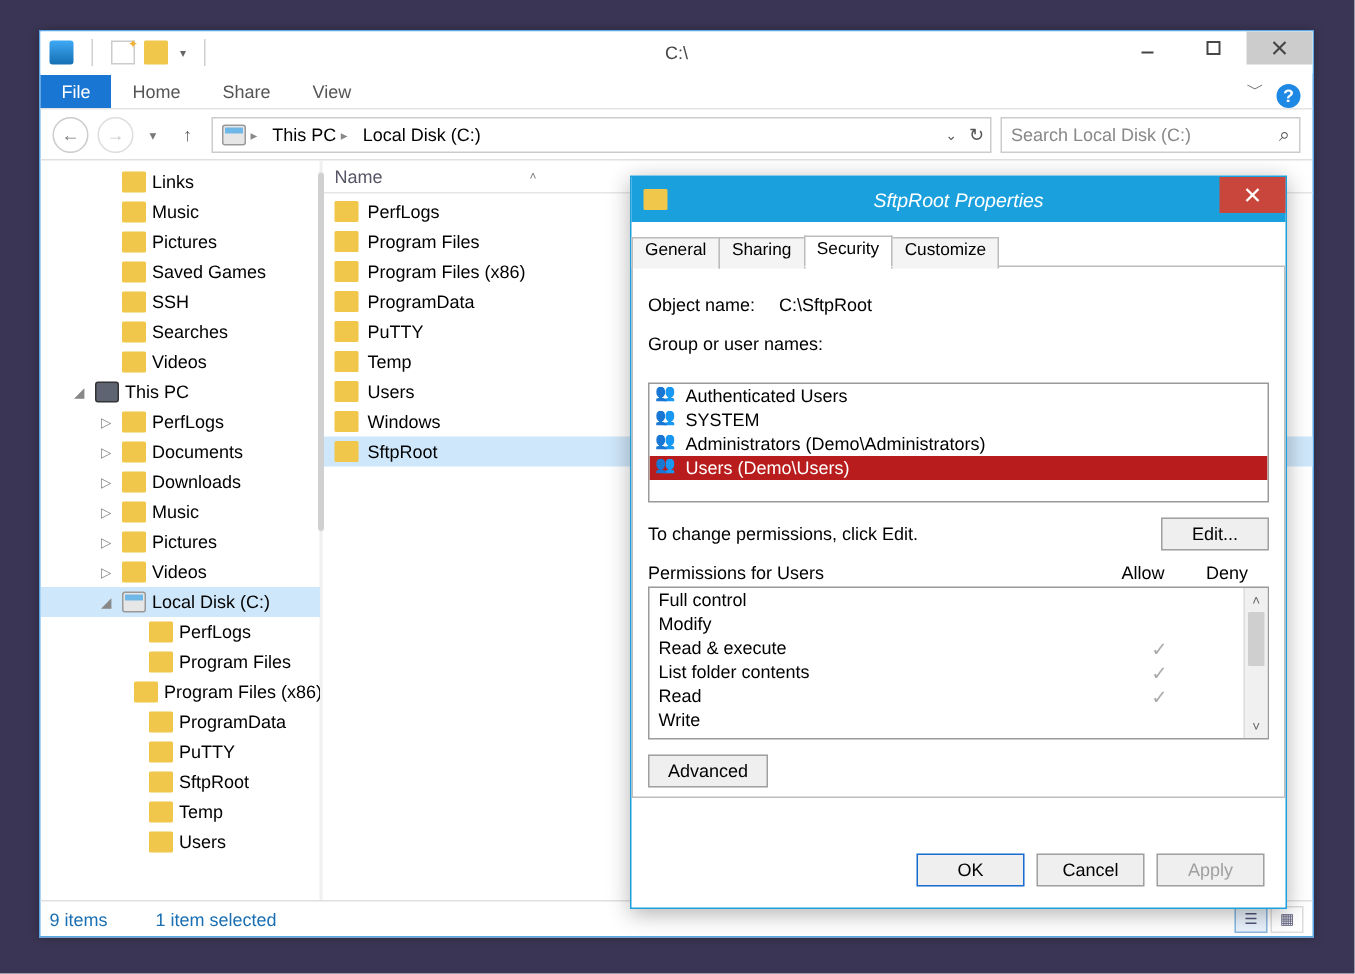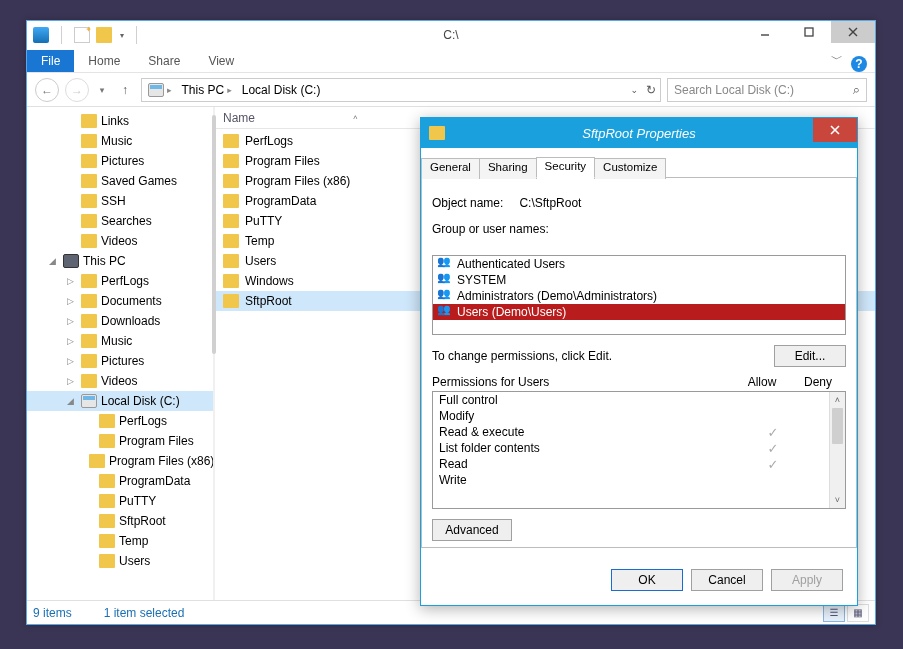--- a/index.html
+++ b/index.html
@@ -91,21 +91,21 @@
   .gl-item.sel { background: #b91c1c; color: #fff; }
   .gl-icon { width: 16px; height: 14px; position: relative; }
   .gl-icon::before { content:"👥"; font-size:11px; position:absolute; top:-2px; left:0; }
   .edit-row { display: flex; align-items: center; margin: 10px 0 8px 0; }
   .edit-row span { flex: 1; }
   .winbutton { min-width: 72px; height: 22px; border: 1px solid #a0a0a0; background: #efefef; font-size: 12px; }
   .winbutton:disabled { color: #a0a0a0; }
   .perm-header { display: flex; margin-top: 8px; }
   .perm-header span:first-child { flex: 1; }
   .perm-header .ad { width: 56px; text-align: center; }
-  .perm-list { border: 1px solid #9a9a9a; height: 118px; margin-top: 2px; position: relative; }
+  .perm-list { border: 1px solid #9a9a9a; height: 102px; margin-top: 2px; position: relative; }
   .perm-row { display: flex; align-items: center; height: 16px; padding-left: 6px; }
   .perm-name { flex: 1; }
   .perm-allow, .perm-deny { width: 48px; text-align: center; color: #aaa; font-size: 13px; }
   .perm-scroll { position: absolute; right: 0; top: 0; bottom: 0; width: 16px; background: #f0f0f0; border-left: 1px solid #ddd; }
   .perm-scroll .arrow { height: 16px; text-align: center; color: #666; font-size: 9px; line-height:16px;}
   .perm-scroll .thumb { background: #cfcfcf; height: 36px; margin: 0 2px; border-radius: 1px; }
   .adv-row { display: flex; margin-top: 10px; gap: 10px; }
   .adv-text { flex: 1; }
   .props-buttons { display: flex; justify-content: flex-end; gap: 8px; padding: 10px 14px 14px 14px; margin-left: 28px; }
 </style>

